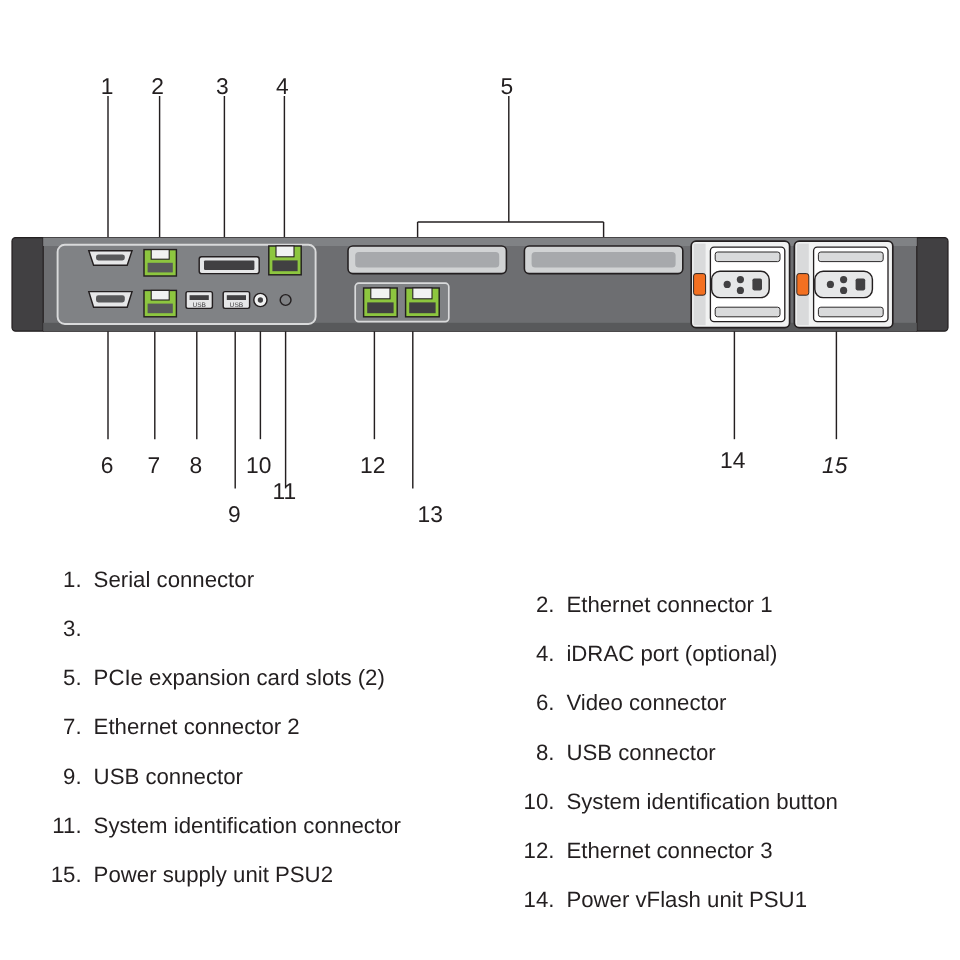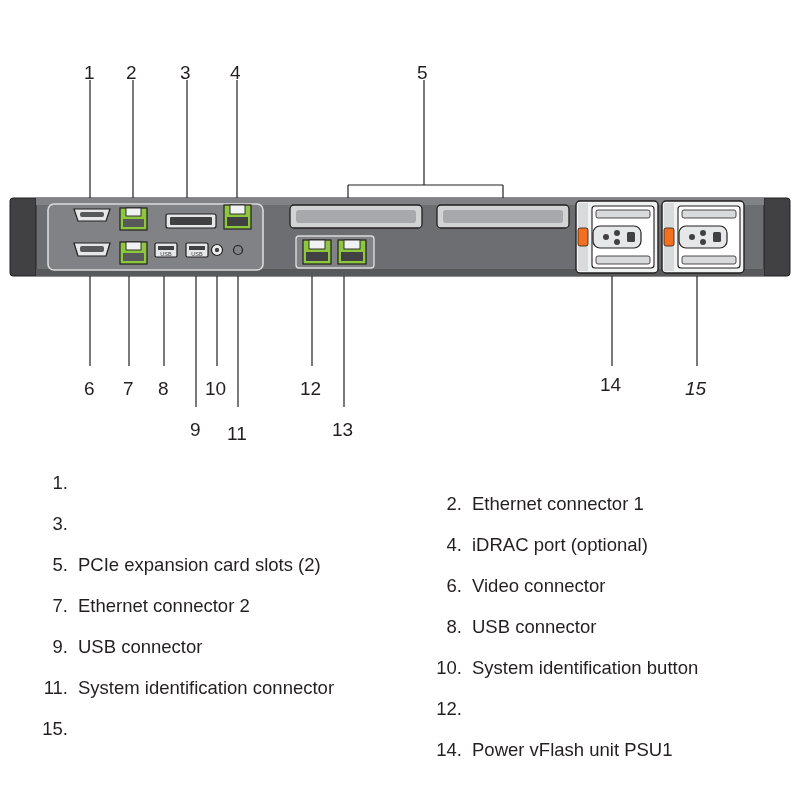--- a/index.html
+++ b/index.html
@@ -228,31 +228,32 @@
   <div class="callout" style="left:126px; top:63px;">2</div>
   <div class="callout" style="left:180px; top:63px;">3</div>
   <div class="callout" style="left:230px; top:63px;">4</div>
   <div class="callout" style="left:417px; top:63px;">5</div>
 
   <div class="callout" style="left:84px;  top:379px;">6</div>
   <div class="callout" style="left:123px; top:379px;">7</div>
   <div class="callout" style="left:158px; top:379px;">8</div>
   <div class="callout" style="left:190px; top:420px;">9</div>
   <div class="callout" style="left:205px; top:379px;">10</div>
-  <div class="callout" style="left:227px; top:424px;">11</div>
+  <div class="callout" style="left:227px; top:401px;">11</div>
   <div class="callout" style="left:300px; top:379px;">12</div>
-  <div class="callout" style="left:332px; top:420px;">13</div>
+  <div class="callout" style="left:348px; top:420px;">13</div>
   <div class="callout" style="left:600px; top:375px;">14</div>
   <div class="callout" style="left:685px; top:379px;font-style:italic;">15</div>
 
   <div class="legend">
 
     <div class="legend-col left">
       <div class="legend-item">
         <span class="legend-num">1.</span>
+        <span class="legend-text">Serial connector</span>
       </div>
       <div class="legend-item">
         <span class="legend-num">3.</span>
       </div>
       <div class="legend-item">
         <span class="legend-num">5.</span>
         <span class="legend-text">PCIe expansion card slots (2)</span>
       </div>
       <div class="legend-item">
         <span class="legend-num">7.</span>
@@ -261,20 +262,21 @@
       <div class="legend-item">
         <span class="legend-num">9.</span>
         <span class="legend-text">USB connector</span>
       </div>
       <div class="legend-item">
         <span class="legend-num">11.</span>
         <span class="legend-text">System identification connector</span>
       </div>
       <div class="legend-item">
         <span class="legend-num">15.</span>
+        <span class="legend-text">Power supply unit PSU2</span>
       </div>
     </div>
 
     <div class="legend-col right" style="top:21px;">
       <div class="legend-item">
         <span class="legend-num">2.</span>
         <span class="legend-text">Ethernet connector 1</span>
       </div>
       <div class="legend-item">
         <span class="legend-num">4.</span>
@@ -287,20 +289,21 @@
       <div class="legend-item">
         <span class="legend-num">8.</span>
         <span class="legend-text">USB connector</span>
       </div>
       <div class="legend-item">
         <span class="legend-num">10.</span>
         <span class="legend-text">System identification button</span>
       </div>
       <div class="legend-item">
         <span class="legend-num">12.</span>
+        <span class="legend-text">Ethernet connector 3</span>
       </div>
       <div class="legend-item">
         <span class="legend-num">14.</span>
         <span class="legend-text">Power vFlash unit PSU1</span>
       </div>
     </div>
 
   </div>
 
 </div>

